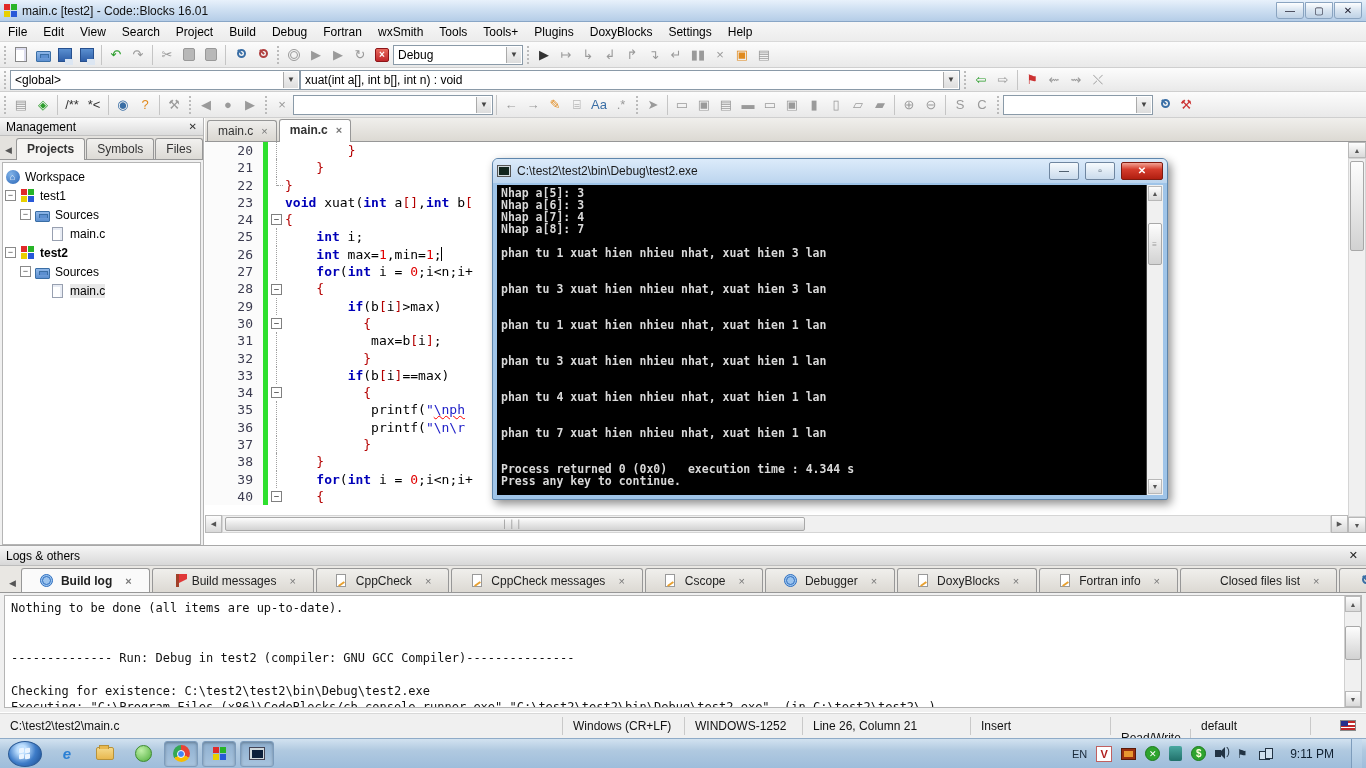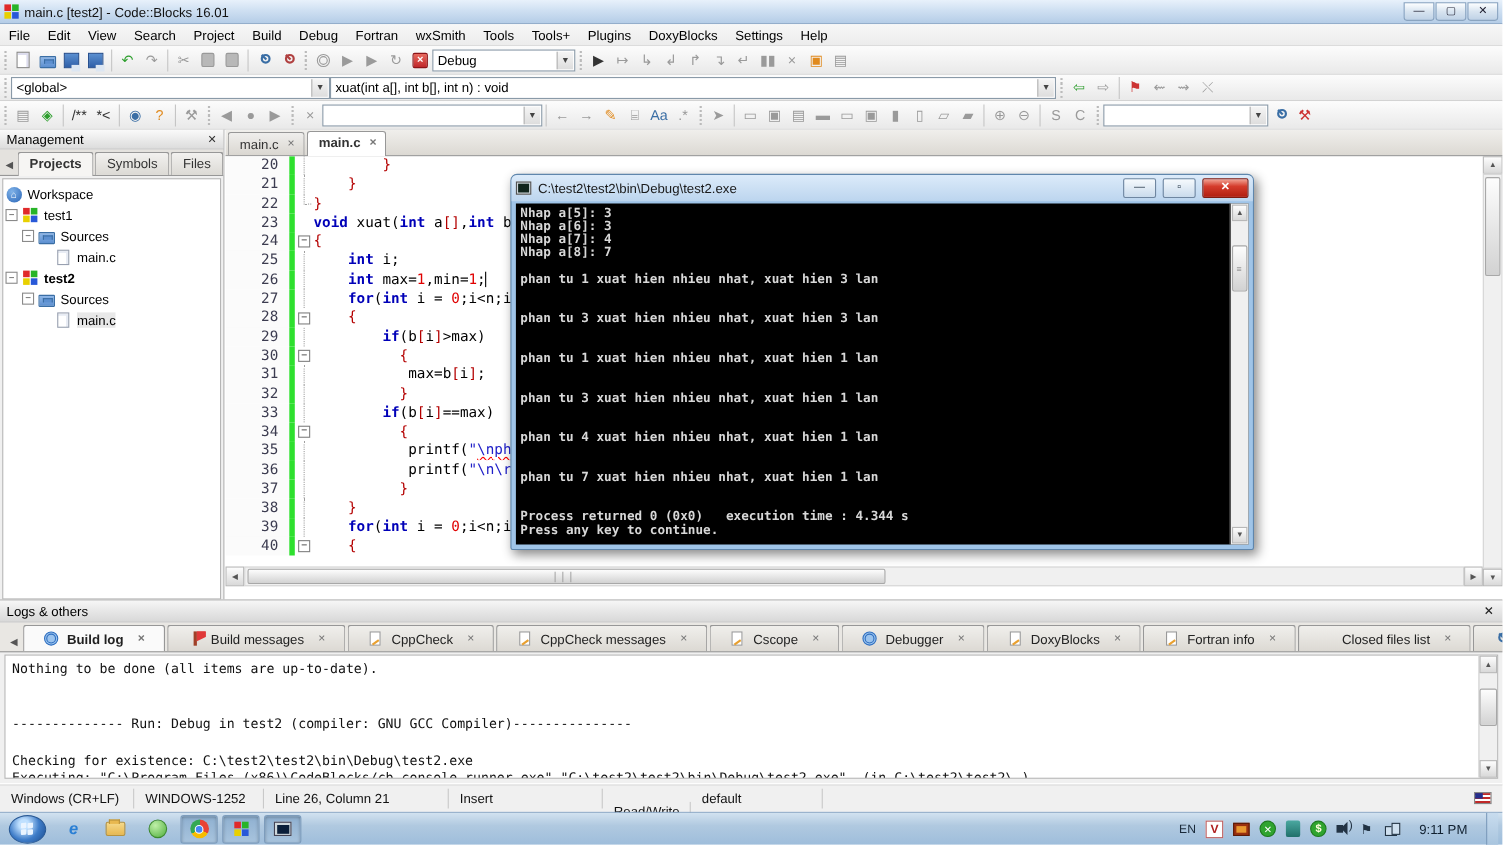--- a/index.html
+++ b/index.html
@@ -111,21 +111,21 @@
   .caret { position:absolute; width:1px; height:14px; background:#000; }
 
   
   .sb-track { background:#f0f0f0; border:1px solid #d5d5d5; }
   .sb-btn { background:linear-gradient(#fdfdfd,#d9d9d9); border:1px solid #b8b8b8; color:#555;
     display:flex; align-items:center; justify-content:center; font-size:7px; }
   .sb-thumb { background:linear-gradient(#fdfdfd,#d2d2d2); border:1px solid #a8a8a8; border-radius:2px;
     display:flex; align-items:center; justify-content:center; color:#9a9a9a; font-size:8px; letter-spacing:1px;}
 
   
-  .console { left:464px; top:158px; width:676px; height:342px; background:#9fc4e8;
+  .console { left:492px; top:158px; width:676px; height:342px; background:#9fc4e8;
     border:1px solid #5f86ac; border-radius:6px 6px 2px 2px; box-shadow:3px 4px 10px rgba(0,0,0,.45); }
   .con-title { height:24px; display:flex; align-items:center; padding:0 4px; gap:6px;
     background:linear-gradient(#dcebfa,#bcd5ee); border-radius:5px 5px 0 0; }
   .con-ico { width:14px; height:12px; background:#cfd8dc; border:1px solid #555; position:relative; flex:none;}
   .con-ico:after { content:""; position:absolute; inset:1px; background:#10241c; }
   .con-title-text { flex:1; font-size:12px; color:#1a1a1a; white-space:nowrap; overflow:hidden; }
   .con-btn { width:30px; height:18px; border:1px solid #6f86a0; border-radius:2px; font-size:10px;
     line-height:16px; text-align:center; background:linear-gradient(#f6fafd,#cadbec); color:#234; }
   .con-btn.close { background:linear-gradient(#f2a394,#d53c2c 40%,#b01e10); color:#fff; font-weight:bold;
     border-color:#7e1a10; width:42px; }
@@ -648,20 +648,21 @@
 Executing: "C:\Program Files (x86)\CodeBlocks/cb_console_runner.exe" "C:\test2\test2\bin\Debug\test2.exe"  (in C:\test2\test2\.)</div>
     <div class="log-sb">
       <div class="sb-btn up">▲</div>
       <div class="sb-thumb th"></div>
       <div class="sb-btn dn">▼</div>
     </div>
   </div>
 </div>
 
 <div class="abs statusbar" id="statusbar">
+    <span class="sfield" style="width: 563px; justify-content: flex-start;">C:\test2\test2\main.c</span>
     <span class="sfield" style="width: 122px;">Windows (CR+LF)</span>
     <span class="sfield" style="width: 118px;">WINDOWS-1252</span>
     <span class="sfield" style="width: 168px;">Line 26, Column 21</span>
     <span class="sfield" style="width: 140px;">Insert</span>
     <span class="sfield" style="width: 80px; margin-top: 24px;">Read/Write</span>
     <span class="sfield" style="width: 120px;">default</span>
     <span class="sfield" style="border-right: none; margin-left: auto;">
       <span class="usflag"></span>
     </span>
   </div>

